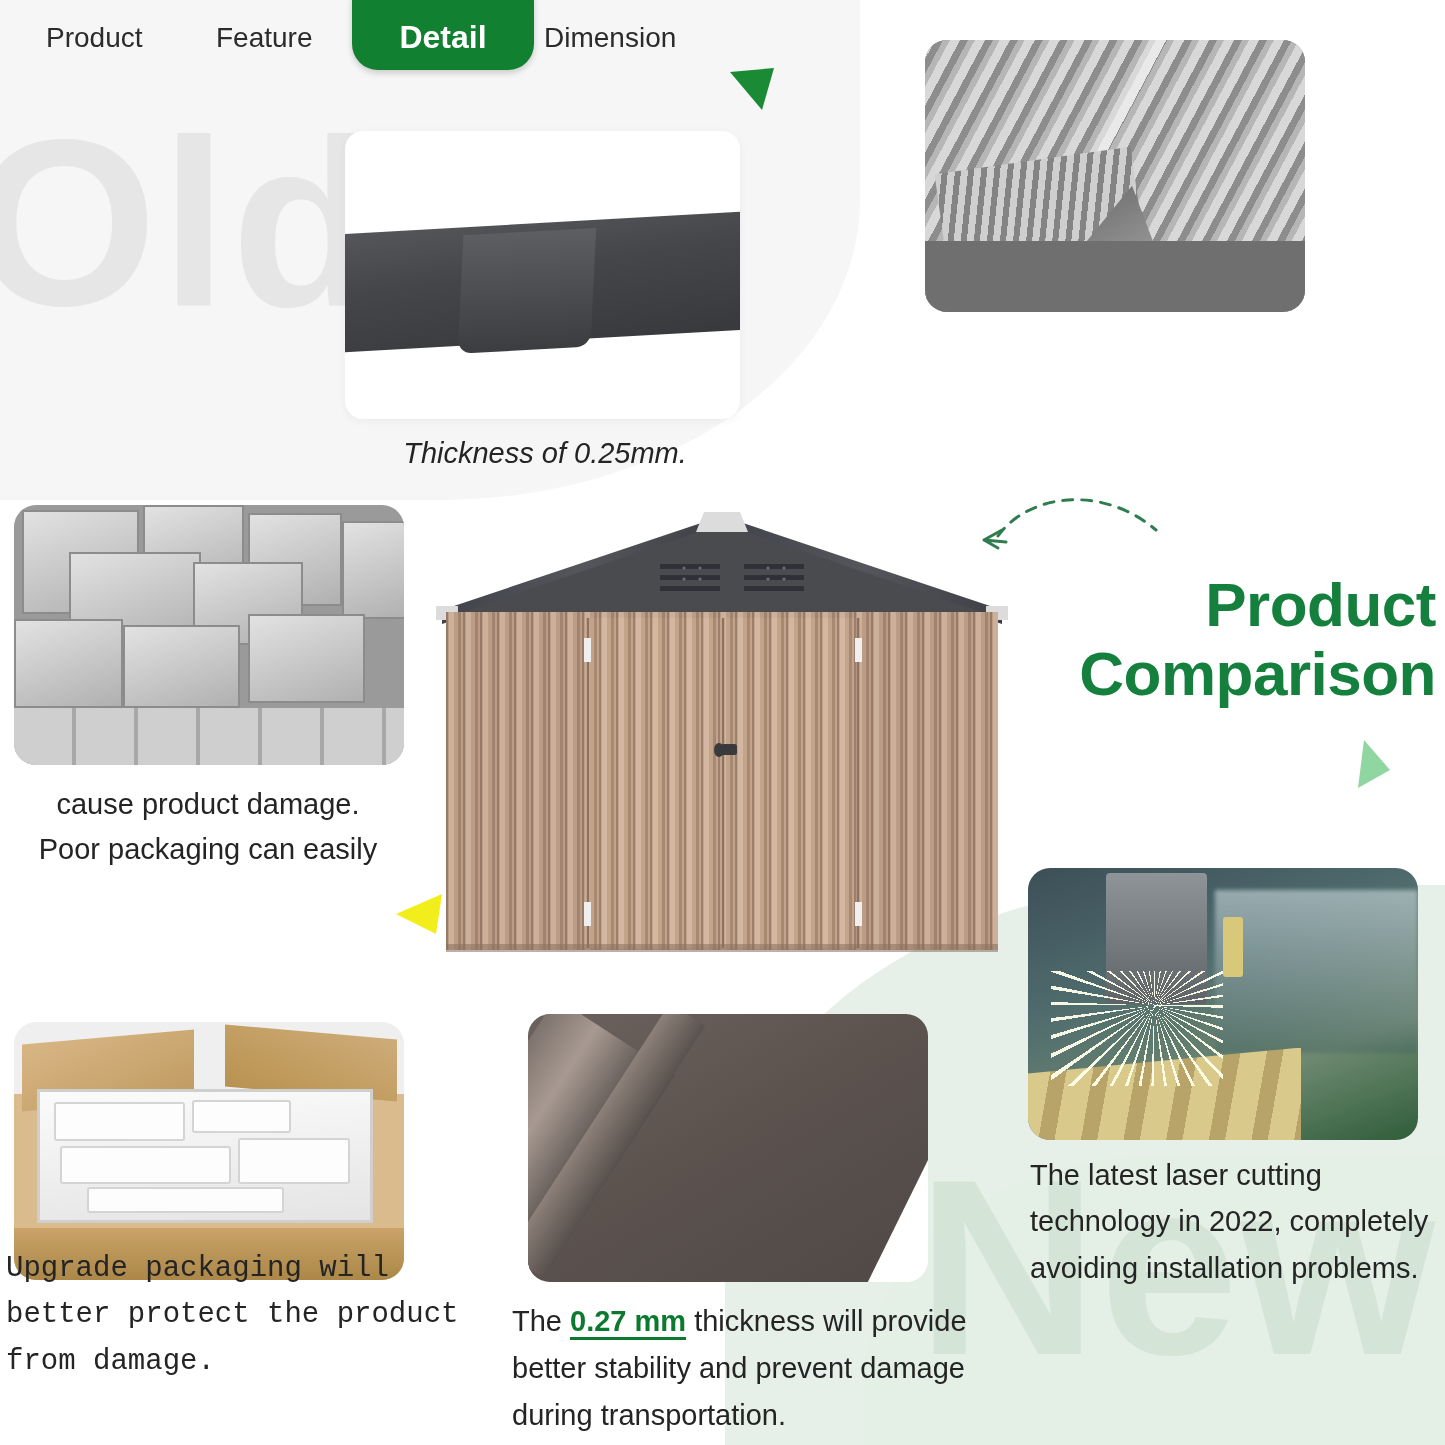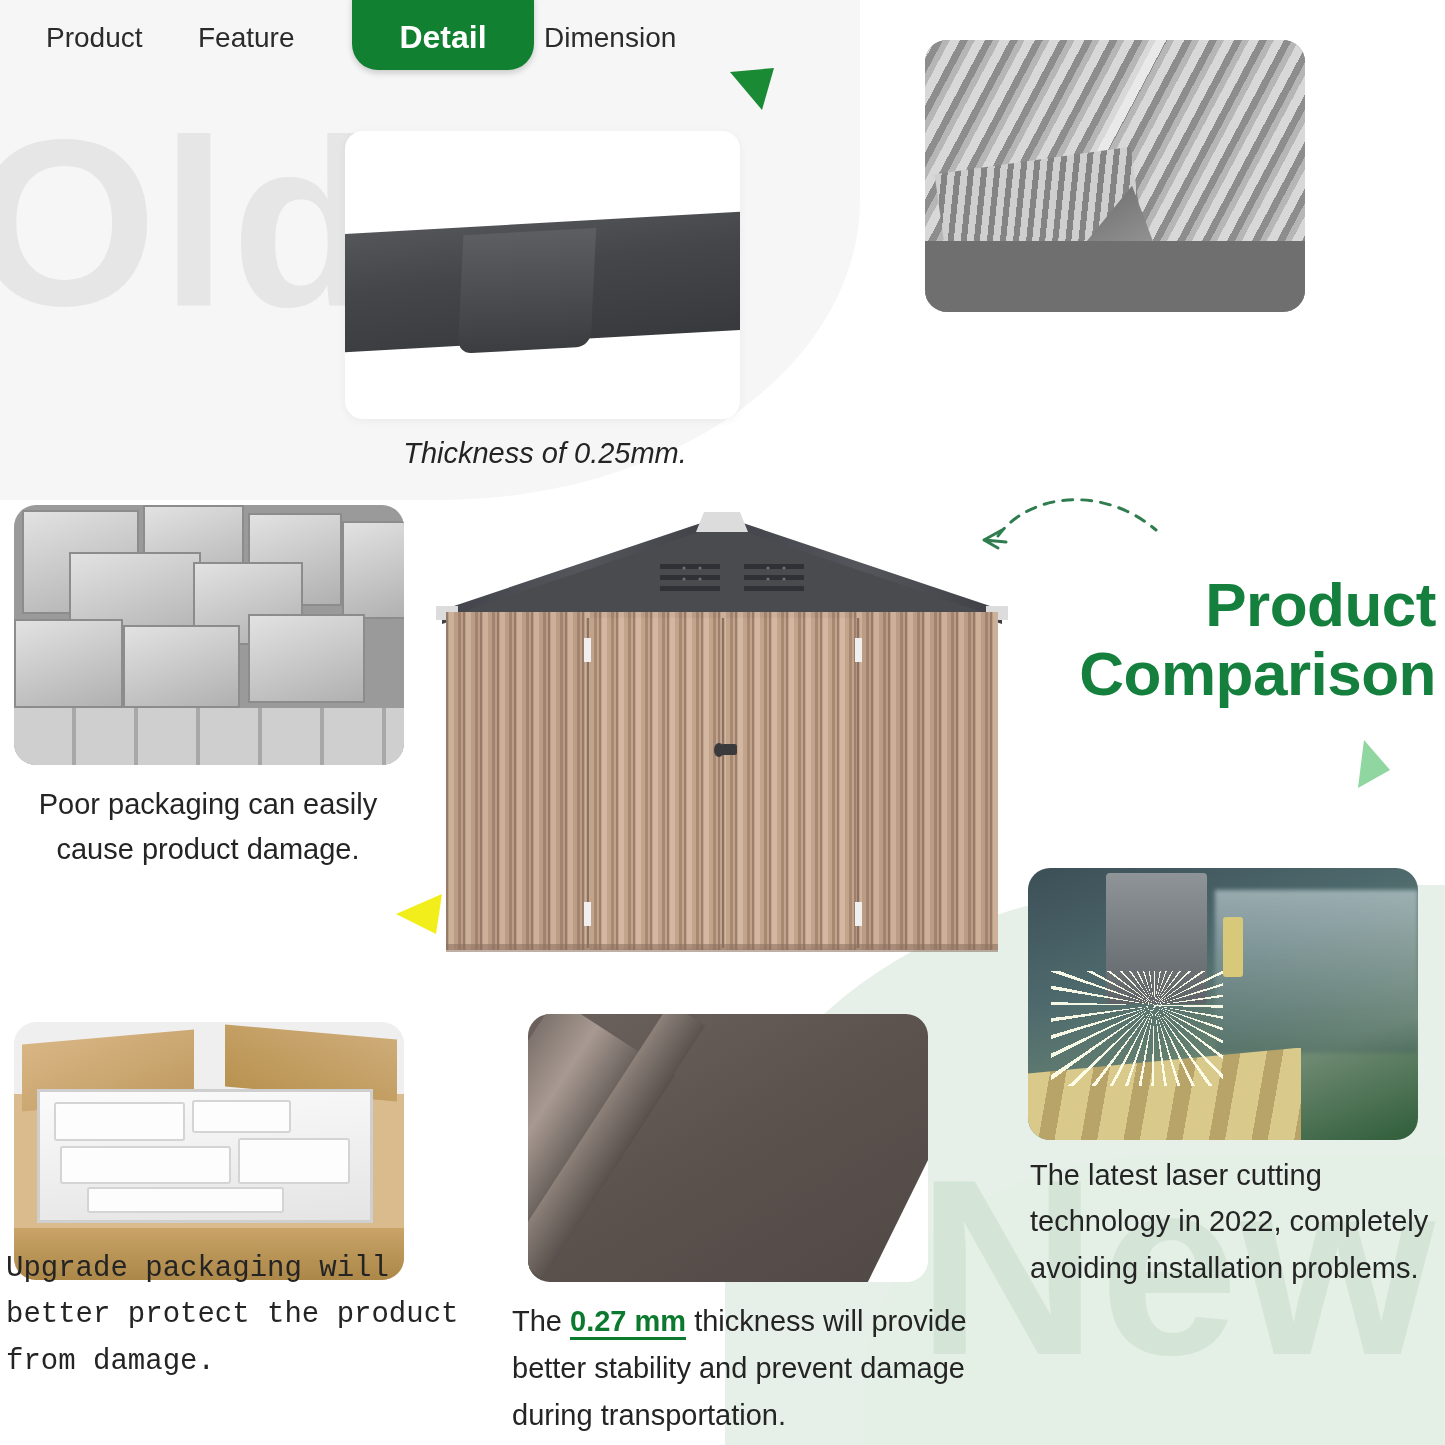--- a/index.html
+++ b/index.html
@@ -54,21 +54,21 @@
   
   .tabs {
     position: absolute; left: 0; top: 0; width: 760px; height: 84px;
     z-index: 6;
   }
   .tab {
     position: absolute; top: 22px;
     font-size: 28px; color: #2b2b2b; white-space: nowrap;
   }
   .tab-0 { left: 46px; }
-  .tab-1 { left: 198px; text-align: right; }
+  .tab-1 { left: 216px; text-align: right; }
   .tab-3 { left: 544px; }
   .tab-active {
     position: absolute; left: 352px; top: -24px;
     width: 182px; height: 94px;
     background: #118031;
     border-radius: 26px;
     box-shadow: 0 3px 6px rgba(0,0,0,.18);
     display: flex; align-items: flex-end; justify-content: center;
     padding-bottom: 14px;
   }
@@ -329,22 +329,22 @@
         <i class="bx4"></i>
       <i class="bx5"></i>
         <i class="bx6"></i>
         <i class="bx7"></i>
         <i class="bx8"></i>
         <i class="bx9"></i>
       <div class="boxes-floor"></div>
     </div>
   </div>
   <div class="cap cap-poor">
+    <div>cause product damage.</div>
     <div>Poor packaging can easily</div>
-    <div>cause product damage.</div>
   </div>
 
   <svg class="tri tri-yellow-left" viewBox="0 0 48 44">
     <polygon points="0,22 46,2 40,42" fill="#f2ee1b"></polygon>
   </svg>
 
   <svg class="shed" viewBox="0 0 580 462">
     <defs>
       <linearGradient id="wallG" x1="0" y1="0" x2="0" y2="1">
         <stop offset="0%" stop-color="#c4a68f"></stop>

